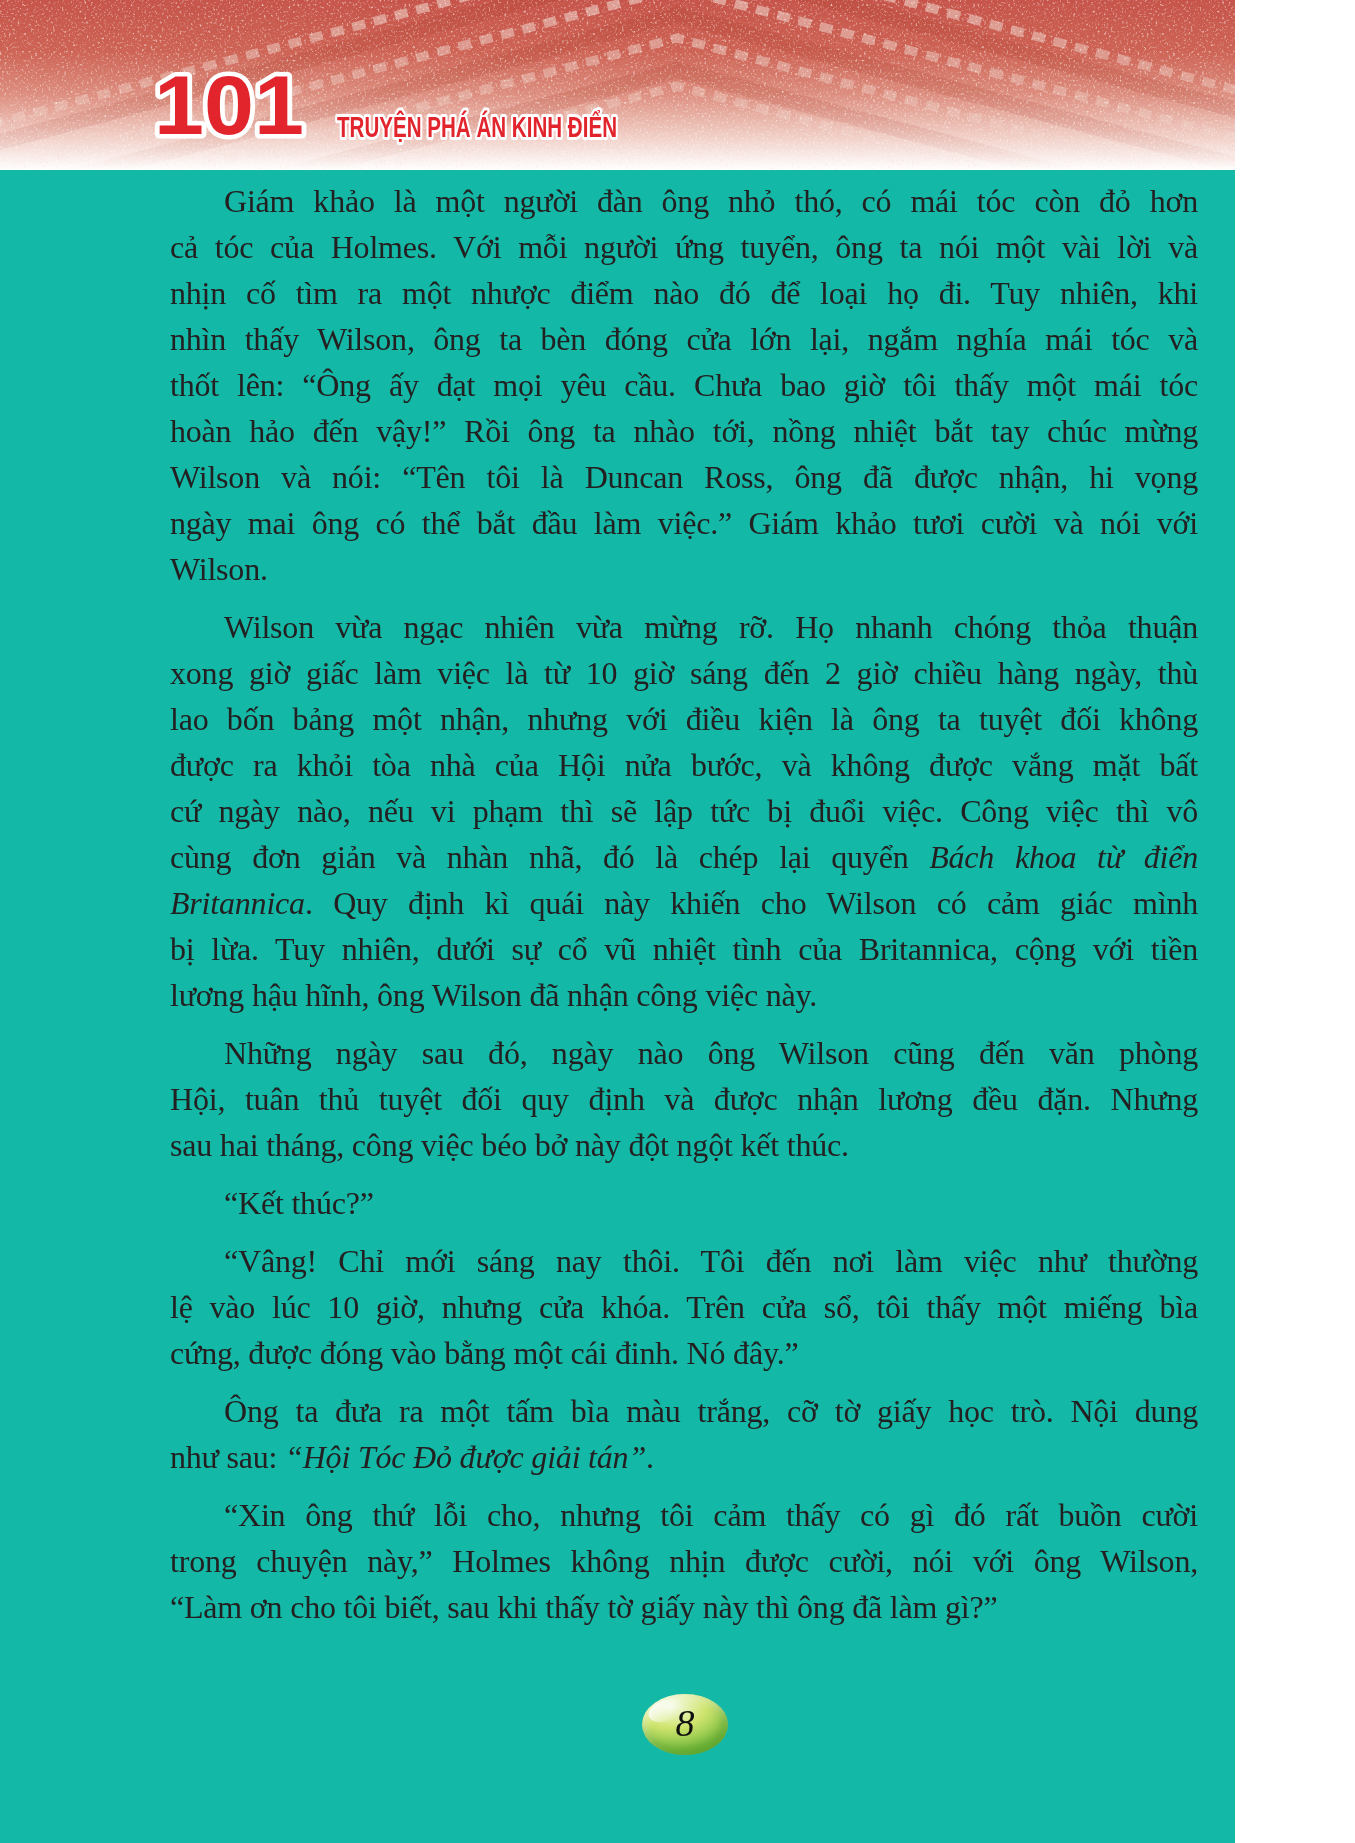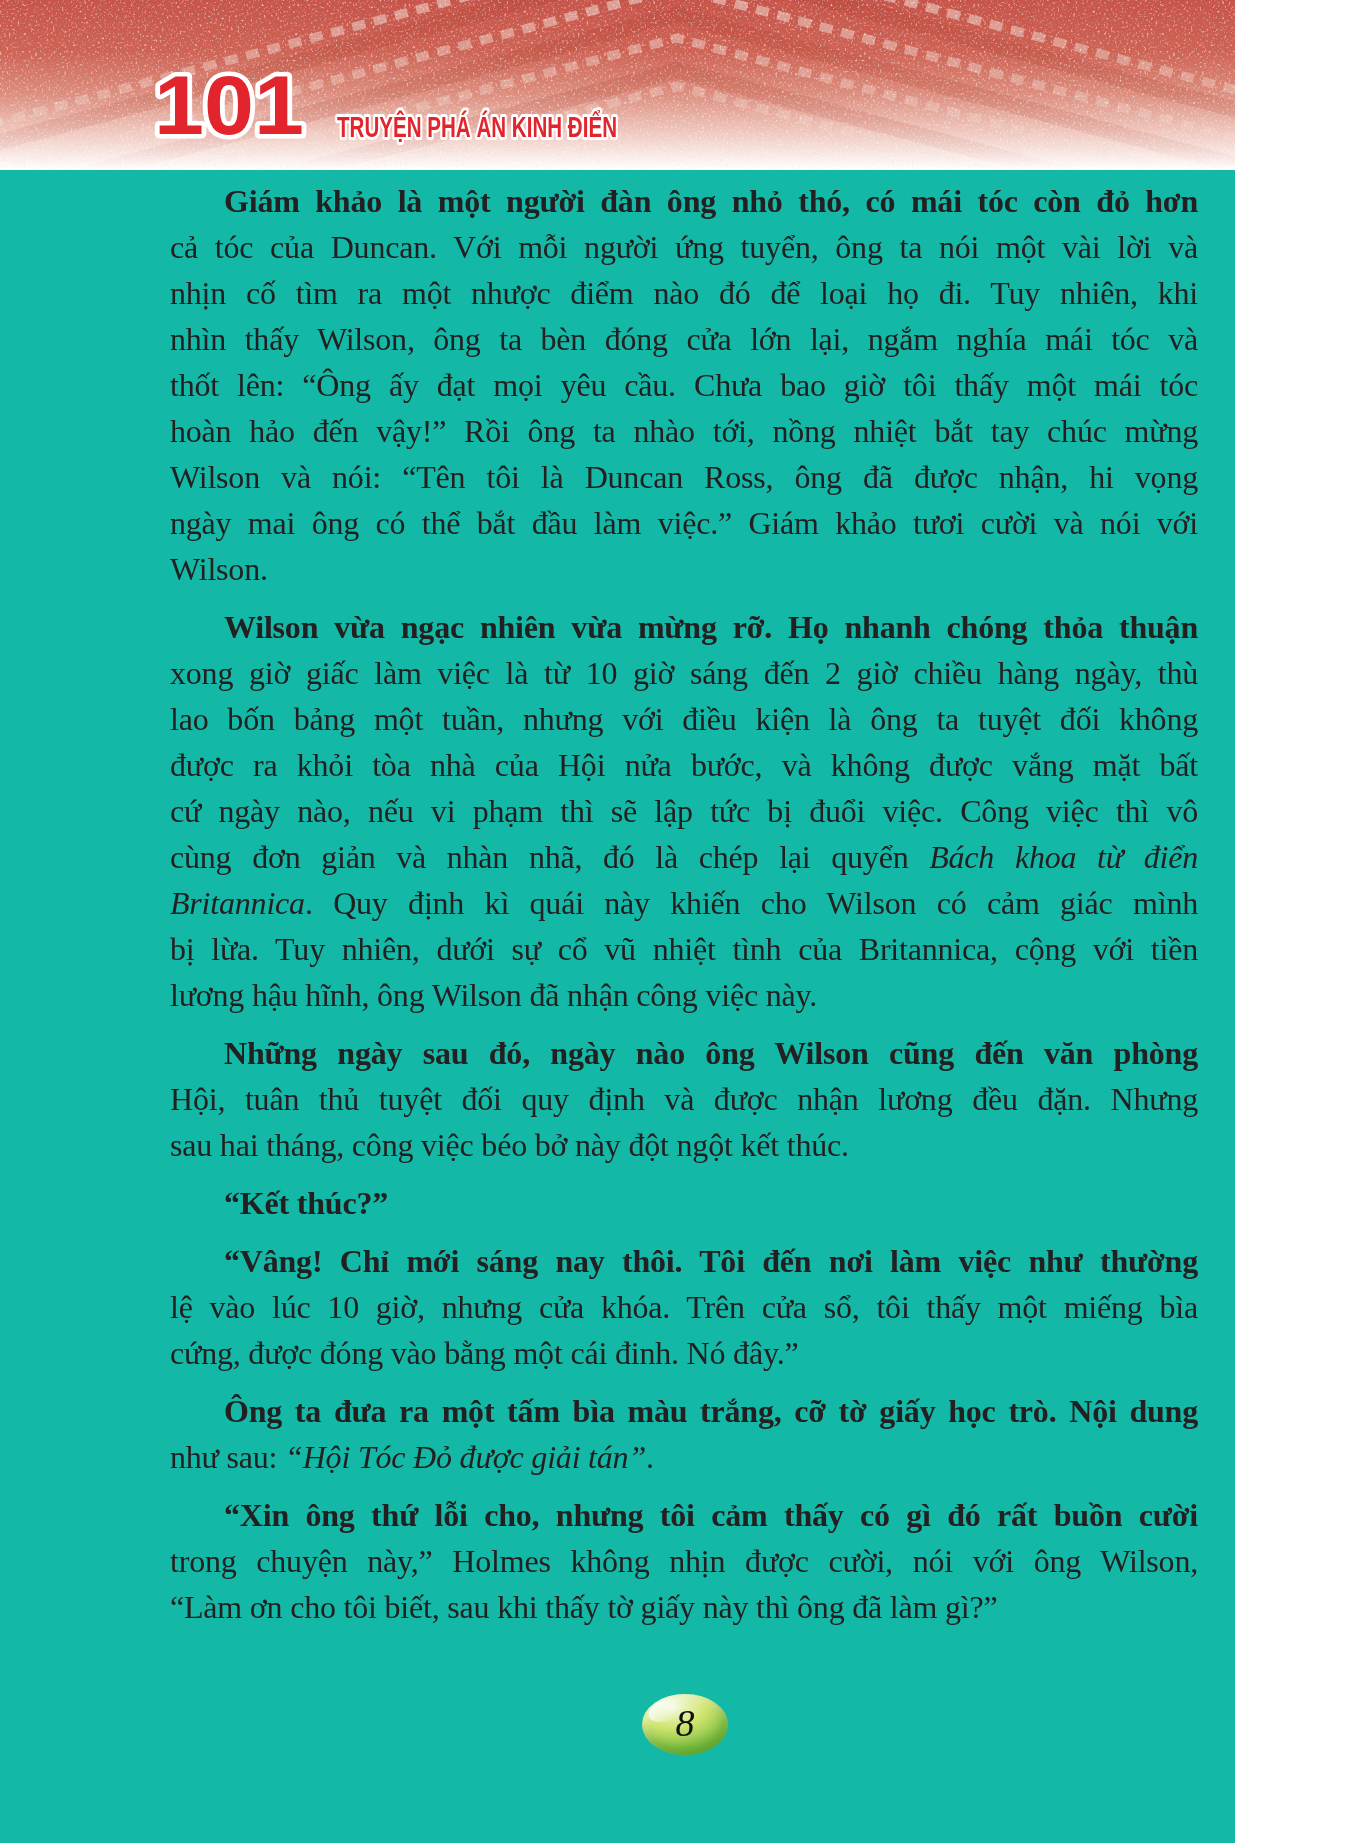--- a/index.html
+++ b/index.html
@@ -26,21 +26,21 @@
   }
 
   
   main.content { position:absolute; left:170px; top:178px; width:1028px; }
   .para { margin:0 0 12px 0; }
   .line {
     font-size:32px; line-height:46px; letter-spacing:-0.2px;
     text-align:justify; text-align-last:justify;
   }
   .line.last { text-align-last:left; }
-  .line.first { padding-left:54px;font-weight:bold; }
+  .line.first { padding-left:54px; }
   .line em { }
 
   
   .badge {
     position:absolute; left:642px; top:1694px; width:86px; height:61px;
     border-radius:50%;
     background:radial-gradient(ellipse 95% 85% at 34% 20%,
       var(--badge-light,#f6fbe8) 0%,
       var(--badge-mid,#cfe46d) 42%,
       var(--badge-dark,#7fc043) 82%,
@@ -112,33 +112,33 @@
     <svg class="logo-svg" width="640" height="95" viewBox="0 0 640 95">
       <text class="logo-num" x="8" y="76" textLength="150" lengthAdjust="spacingAndGlyphs">101</text>
       <text class="logo-tag" x="191" y="79" textLength="280" lengthAdjust="spacingAndGlyphs">TRUYỆN PHÁ ÁN KINH ĐIỂN</text>
     </svg>
   </header>
 
   <main class="content">
     <div id="paragraphs">
         <div class="para">
           <div class="line first"><span>Giám khảo là một người đàn ông nhỏ thó, có mái tóc còn đỏ hơn</span></div>
-          <div class="line"><span>cả tóc của Duncan. Với mỗi người ứng tuyển, ông ta nói một vài lời và</span></div>
+          <div class="line"><span>cả tóc của Holmes. Với mỗi người ứng tuyển, ông ta nói một vài lời và</span></div>
           <div class="line"><span>nhịn cố tìm ra một nhược điểm nào đó để loại họ đi. Tuy nhiên, khi</span></div>
           <div class="line"><span>nhìn thấy Wilson, ông ta bèn đóng cửa lớn lại, ngắm nghía mái tóc và</span></div>
           <div class="line"><span>thốt lên: “Ông ấy đạt mọi yêu cầu. Chưa bao giờ tôi thấy một mái tóc</span></div>
           <div class="line"><span>hoàn hảo đến vậy!” Rồi ông ta nhào tới, nồng nhiệt bắt tay chúc mừng</span></div>
           <div class="line"><span>Wilson và nói: “Tên tôi là Duncan Ross, ông đã được nhận, hi vọng</span></div>
           <div class="line"><span>ngày mai ông có thể bắt đầu làm việc.” Giám khảo tươi cười và nói với</span></div>
           <div class="line last"><span>Wilson.</span></div>
         </div>
         <div class="para">
           <div class="line first"><span>Wilson vừa ngạc nhiên vừa mừng rỡ. Họ nhanh chóng thỏa thuận</span></div>
           <div class="line"><span>xong giờ giấc làm việc là từ 10 giờ sáng đến 2 giờ chiều hàng ngày, thù</span></div>
-          <div class="line"><span>lao bốn bảng một tuần, nhưng với điều kiện là ông ta tuyệt đối không</span></div>
+          <div class="line"><span>lao bốn bảng một nhận, nhưng với điều kiện là ông ta tuyệt đối không</span></div>
           <div class="line"><span>được ra khỏi tòa nhà của Hội nửa bước, và không được vắng mặt bất</span></div>
           <div class="line"><span>cứ ngày nào, nếu vi phạm thì sẽ lập tức bị đuổi việc. Công việc thì vô</span></div>
           <div class="line"><span>cùng đơn giản và nhàn nhã, đó là chép lại quyển </span><em>Bách khoa từ điển</em></div>
           <div class="line"><em>Britannica</em><span>. Quy định kì quái này khiến cho Wilson có cảm giác mình</span></div>
           <div class="line"><span>bị lừa. Tuy nhiên, dưới sự cổ vũ nhiệt tình của Britannica, cộng với tiền</span></div>
           <div class="line last"><span>lương hậu hĩnh, ông Wilson đã nhận công việc này.</span></div>
         </div>
         <div class="para">
           <div class="line first"><span>Những ngày sau đó, ngày nào ông Wilson cũng đến văn phòng</span></div>
           <div class="line"><span>Hội, tuân thủ tuyệt đối quy định và được nhận lương đều đặn. Nhưng</span></div>

